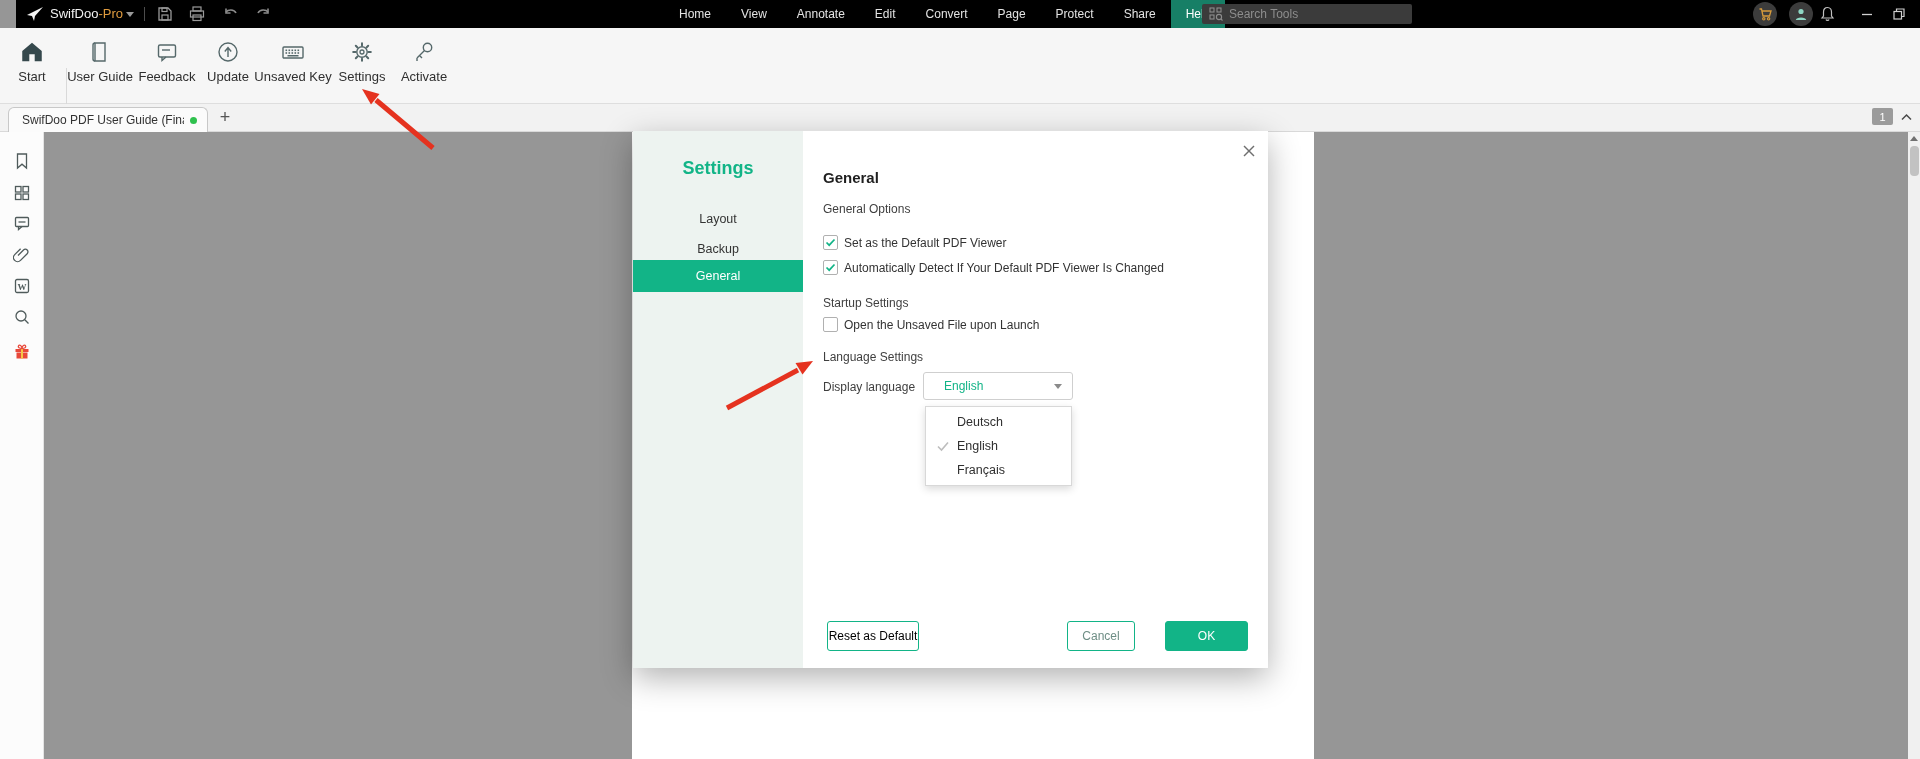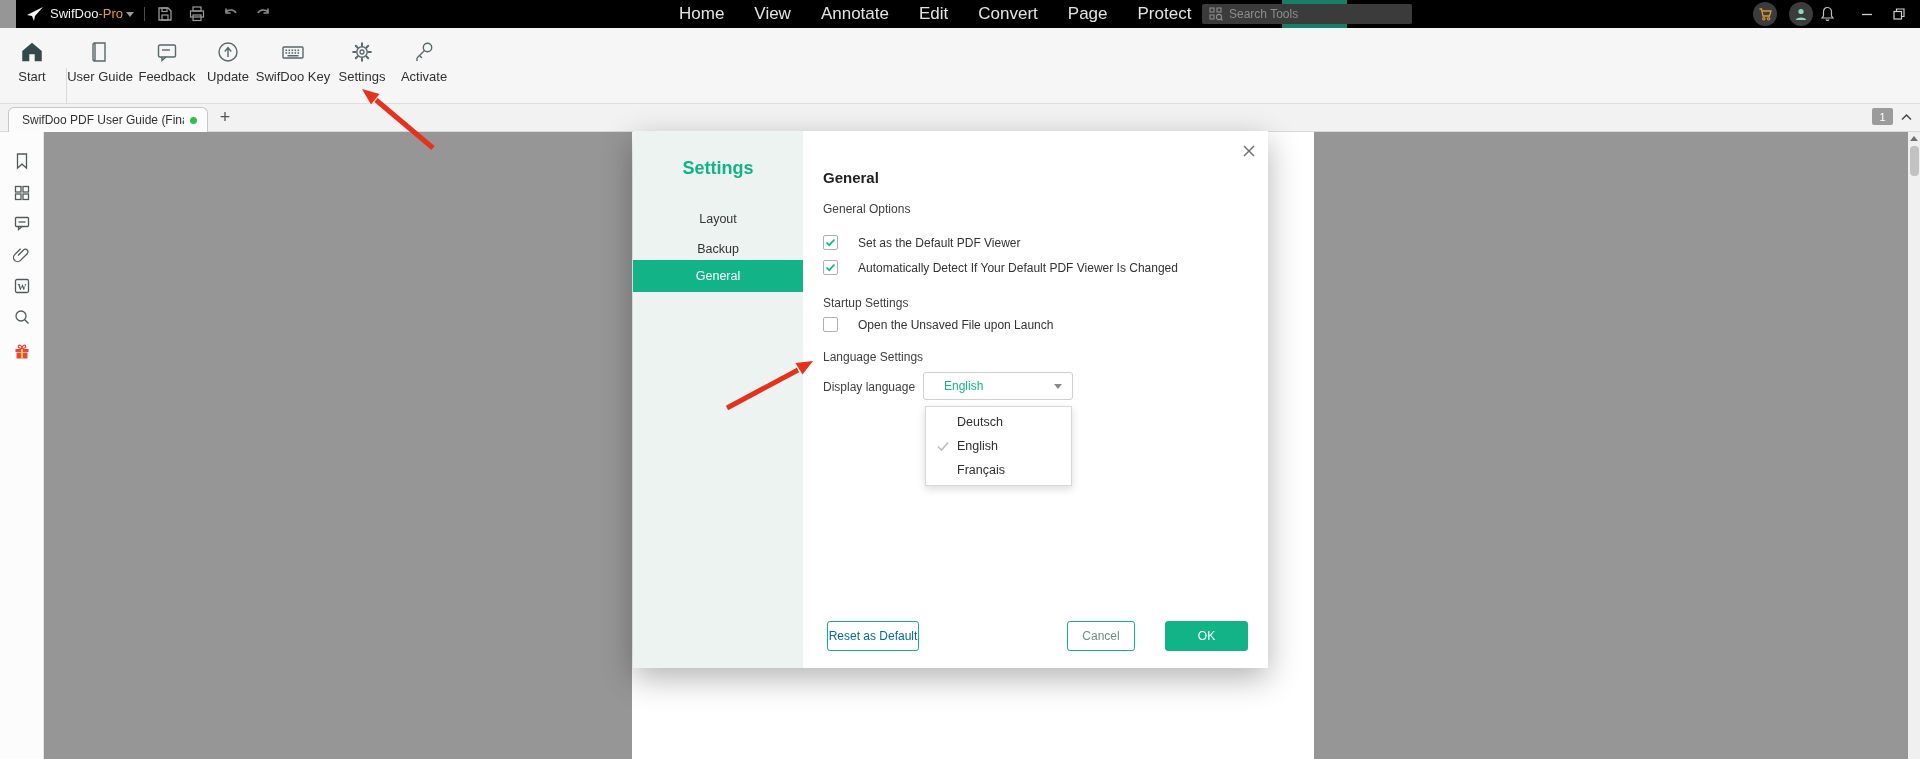--- a/index.html
+++ b/index.html
@@ -9,21 +9,21 @@
   .abs { position:absolute; }
 
   
   .titlebar { position:absolute; left:16px; top:0; width:1920px; height:28px; background:#000000; color:#e3e3e3; }
   .tb-name { position:absolute; left:34px; top:6px; font-size:13px; color:#f2f2f2; }
   .tb-pro { color:#e09c3f; }
   .tb-caret { position:absolute; left:110px; top:12px; width:0; height:0; border-left:4px solid transparent; border-right:4px solid transparent; border-top:5px solid #9a9a9a; }
   .tb-sep { position:absolute; left:128px; top:7px; width:1px; height:14px; background:#4d4d4d; }
   .tb-ico { position:absolute; top:5px; width:18px; height:18px; }
   .menus { position:absolute; left:648px; top:0; height:28px; display:flex; align-items:stretch; }
-  .menu-item { display:flex; align-items:center; padding:4px 15px; font-size:17px; color:#e3e3e3; cursor:default; }
+  .menu-item { display:flex; align-items:center; padding:4px 15px; font-size:12px; color:#e3e3e3; cursor:default; }
   .menu-item.active { background:#177f66; color:#ffffff; }
   .tb-search { position:absolute; left:1186px; top:4px; width:210px; height:20px; background:#3b3b3b; border-radius:2px; display:flex; align-items:center; padding:0 7px; }
   .tb-search input { background:transparent; border:none; outline:none; color:#bdbdbd; font-size:12px; margin-left:6px; width:160px; }
   .tb-search input::placeholder { color:#8d8d8d; }
   .circ { position:absolute; top:2px; width:24px; height:24px; border-radius:50%; background:#3c3c3c; display:flex; align-items:center; justify-content:center; }
   .winbtn { position:absolute; top:0; width:30px; height:28px; display:flex; align-items:center; justify-content:center; }
 
   
   .toolbar { position:absolute; left:0; top:28px; width:1920px; height:76px; background:#f6f6f6; border-bottom:1px solid #dedede; }
   .tool-item { position:absolute; top:9px; transform:translateX(-50%); text-align:center; width:110px; }
@@ -56,30 +56,30 @@
   .dialog { position:absolute; left:633px; top:131px; width:635px; height:537px; background:#ffffff; box-shadow:0 10px 30px rgba(0,0,0,.30); z-index:5; }
   .dlg-panel { position:absolute; left:0; top:0; width:170px; height:537px; background:#edf3f0; }
   .dlg-title { position:absolute; left:0; top:27px; width:170px; text-align:center; font-size:18px; font-weight:bold; color:#12b487; }
   .dlg-nav-item { position:absolute; left:0; width:170px; height:28px; display:flex; align-items:center; justify-content:center; font-size:12.5px; color:#333; cursor:default; }
   .dlg-nav-item.active { height:32px; background:#12b487; color:#ffffff; }
   .dlg-close { position:absolute; left:606px; top:10px; width:20px; height:20px; display:flex; align-items:center; justify-content:center; }
   .dlg-heading { position:absolute; left:190px; top:38px; font-size:15px; font-weight:bold; color:#1f1f1f; }
   .dlg-label { position:absolute; left:190px; font-size:12px; color:#3f3f3f; }
   .cb-row { position:absolute; left:190px; display:flex; align-items:center; }
   .cb { width:15px; height:15px; border:1px solid #b0b0b0; border-radius:2px; background:#fff; display:flex; align-items:center; justify-content:center; flex:none; }
-  .cb-label { margin-left:20px; font-size:12px; color:#333; white-space:nowrap; }
+  .cb-label { margin-left:6px; font-size:12px; color:#333; white-space:nowrap; }
   .select { position:absolute; left:290px; top:241px; width:150px; height:28px; border:1px solid #cfcfcf; border-radius:3px; background:#fff; display:flex; align-items:center; }
   .select-value { margin-left:20px; font-size:12px; color:#12b487; flex:1; }
   .select-caret { margin-right:10px; width:0; height:0; border-left:4px solid transparent; border-right:4px solid transparent; border-top:5px solid #8a8a8a; }
   .dropdown { position:absolute; left:292px; top:275px; width:147px; background:#ffffff; border:1px solid #d8d8d8; box-shadow:0 3px 8px rgba(0,0,0,.15); padding:3px 0; }
   .dd-item { position:relative; height:24px; display:flex; align-items:center; font-size:12.5px; color:#2f2f2f; }
   .dd-item .dd-check { position:absolute; left:10px; width:14px; height:14px; }
   .dd-item .dd-label { margin-left:31px;text-align:right; }
   .btn { position:absolute; top:490px; height:30px; border-radius:3px; font-size:12px; display:flex; align-items:center; justify-content:center; cursor:default; }
-  .btn-outline { background:#fff; border:1px solid #12b487; color:#0369a1; }
+  .btn-outline { background:#fff; border:1px solid #12b487; color:#000000; }
   .btn-reset { left:194px; width:92px; }
   .btn-cancel { left:434px; width:68px; color:#6e8e85; }
   .btn-ok { left:532px; width:83px; background:#12b487; color:#fff; border:1px solid #12b487; }
 
   .arrows { position:absolute; left:0; top:0; width:1920px; height:759px; pointer-events:none; z-index:9; }
   svg { display:block; }
 </style>
 </head>
 <body>
 
@@ -222,21 +222,21 @@
               <rect x="17.5" y="9.5" width="1.6" height="1.6"></rect>
               <rect x="5.5" y="12.2" width="1.6" height="1.6"></rect>
               <rect x="8.5" y="12.2" width="1.6" height="1.6"></rect>
               <rect x="11.5" y="12.2" width="1.6" height="1.6"></rect>
               <rect x="14.5" y="12.2" width="1.6" height="1.6"></rect>
               <rect x="17.5" y="12.2" width="1.6" height="1.6"></rect>
               <rect x="7.5" y="15" width="11" height="1.5"></rect>
             </g>
           </svg>
       </div>
-      <div class="tlabel">SwifDoo Key</div>
+      <div class="tlabel">Unsaved Key</div>
     </div>
     <div class="tool-item" style="left:362px">
       <div class="ticon">
         <svg width="24" height="24" viewBox="0 0 24 24">
           <circle cx="12" cy="12" r="5.2" fill="none" stroke="#55686a" stroke-width="1.4"></circle>
           <circle cx="12" cy="12" r="2" fill="none" stroke="#55686a" stroke-width="1.3"></circle>
           <g stroke="#55686a" stroke-width="2" stroke-linecap="round">
             <line x1="12" y1="3.2" x2="12" y2="5.6"></line>
               <line x1="12" y1="18.4" x2="12" y2="20.8"></line>
             <line x1="3.2" y1="12" x2="5.6" y2="12"></line>

